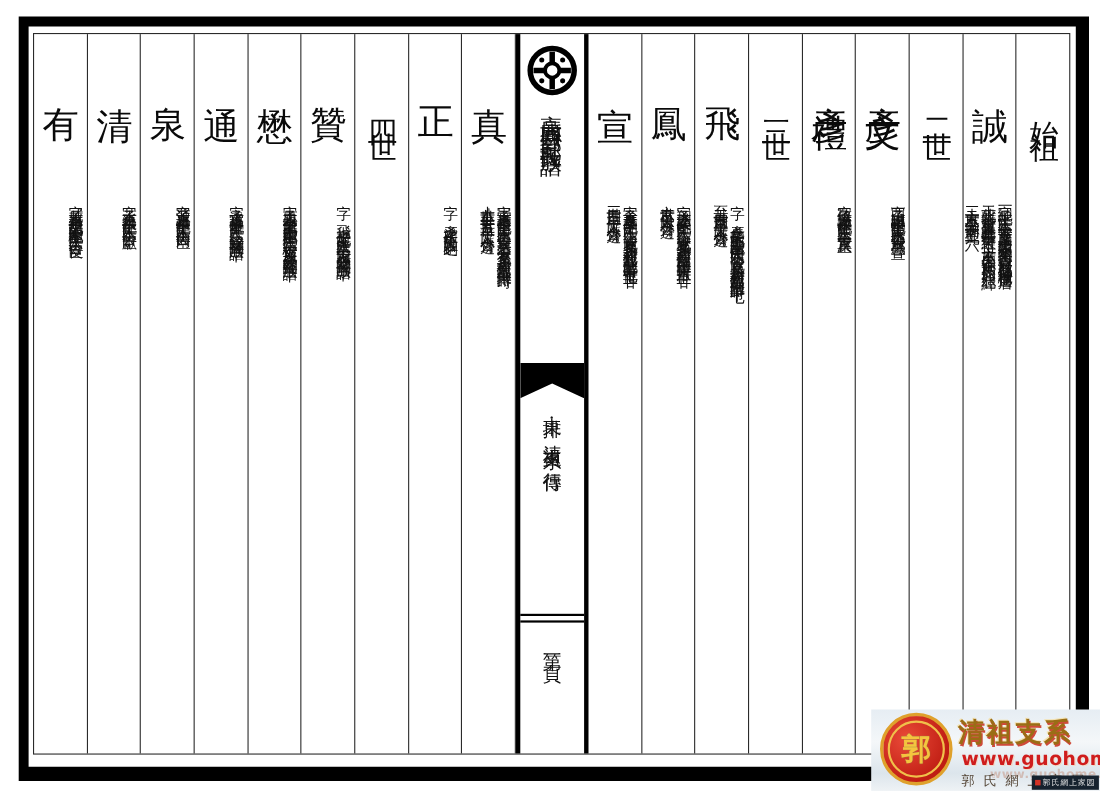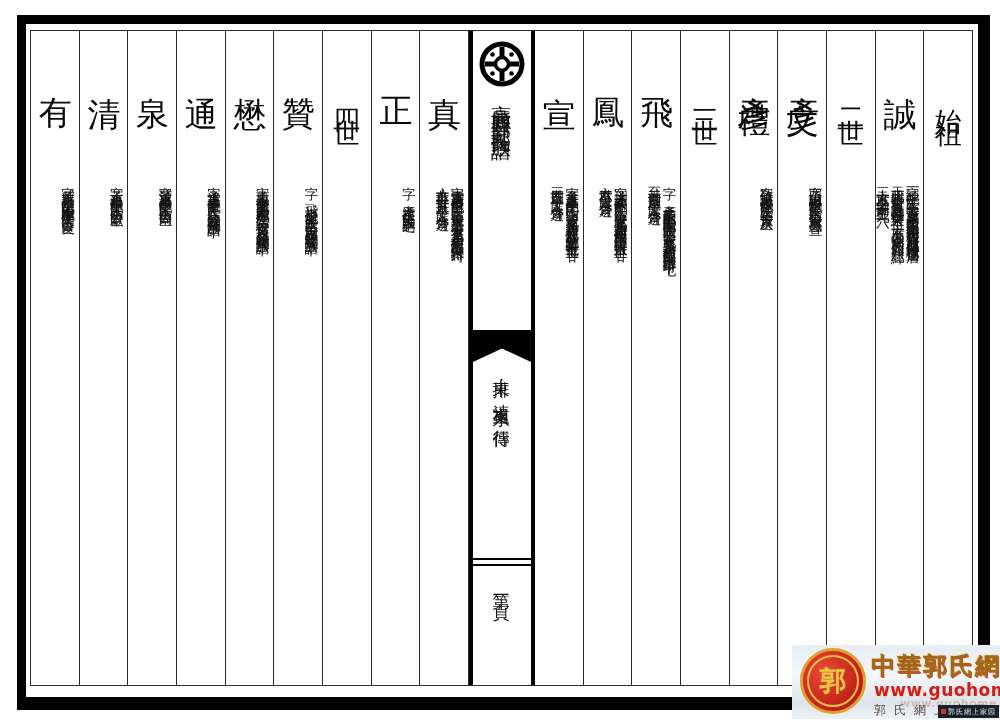--- a/index.html
+++ b/index.html
@@ -230,18 +230,18 @@
       <div class="colbody">
         <div class="tline">字咸若真祖三子配張氏繼配李氏生一公良臣</div>
       </div>
     </div>
   </div>
 
 <div class="watermark">
   <div class="wm-seal">
     <div class="wm-seal-inner">郭</div>
   </div>
-  <div class="wm-name">中華郭氏網</div>
+  <div class="wm-name">清祖支系</div>
   <div class="wm-url">www.guohome.org</div>
   <div class="wm-ghost">www.guohome.org</div>
   <div class="wm-tagline">郭氏網上家园</div>
   <div class="wm-badge">郭氏網上家园</div>
 </div>
 
 </body></html>

